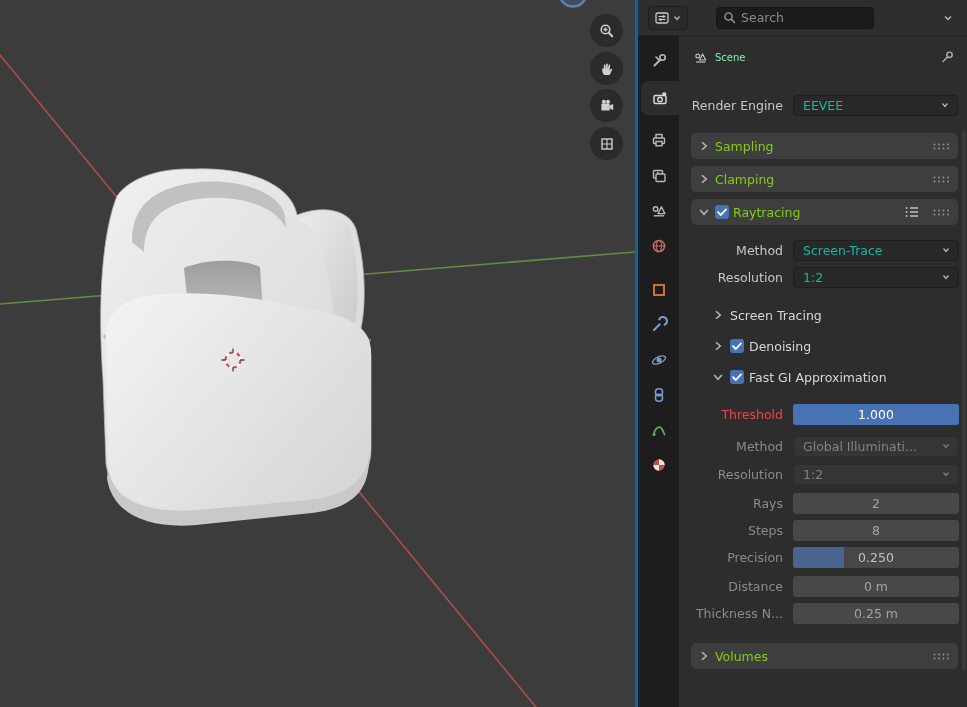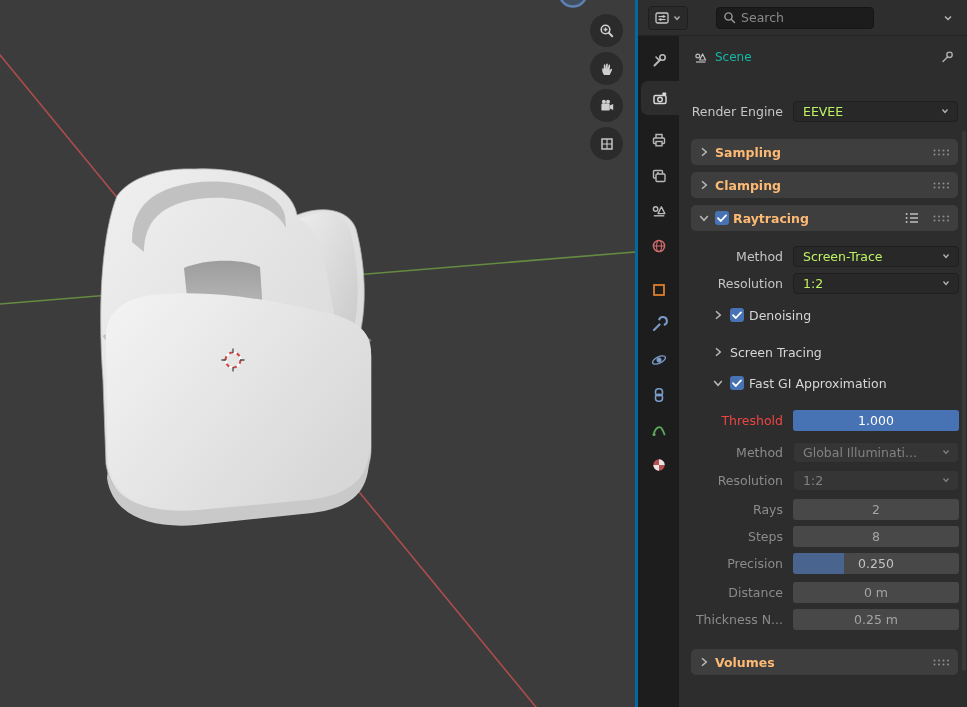--- a/index.html
+++ b/index.html
@@ -55,34 +55,34 @@
   }
   .tab { height:34px; display:flex; align-items:center; justify-content:center; cursor:pointer; }
   .tab.active { background:#2d2d2d; border-radius:7px 0 0 7px; margin-left:3px; }
   .mt8{margin-top:8px}.mt3{margin-top:3px}.mt2{margin-top:2px}.mt1{margin-top:1px}.mt10{margin-top:10px}
 
   
   #props-content {
     position:absolute; left:41px; top:36px; right:0; bottom:0; background:#2d2d2d; overflow:hidden;
   }
   .crumb-row { padding:10px 12px 0 14px; height:32px; display:flex; align-items:center; gap:7px; }
-  .crumb-label { color:#14b8a6; font-size:12px; }
+  .crumb-label { color:#86efac; font-size:10px; }
   .crumb-pin { margin-left:auto; cursor:pointer; display:flex; }
 
   .prow { display:flex; align-items:center; height:26px; padding-right:8px; }
   .prow.wide { padding-right:9px; }
   .plabel { flex:0 0 114px; text-align:right; padding-right:10px; color:#c6c6c6; white-space:nowrap; }
   .plabel.dim { color:#8b8b8b; }
   .plabel.lit { color:#ef4444; }
 
   .dropdown {
     flex:1; height:21px; background:#282828; border:1px solid #1f1f1f; border-radius:4px;
     display:flex; align-items:center; padding:0 7px 0 9px; cursor:pointer; min-width:0;
   }
-  .dropdown .dd-text { flex:1; color:#bef264; overflow:hidden; white-space:nowrap; }
+  .dropdown .dd-text { flex:1; color:#14b8a6; overflow:hidden; white-space:nowrap; }
   .dropdown.disabled { background:#353535; border-color:#2c2c2c; }
   .dropdown.disabled .dd-text { color:#828282; }
 
   .vfield {
     flex:1; height:21px; background:#484848; border-radius:3px;
     display:flex; align-items:center; justify-content:center; color:#a4a4a4; cursor:ew-resize;
   }
   .slider {
     flex:1; height:21px; background:#484848; border-radius:3px; position:relative;
     overflow:hidden; cursor:ew-resize;
@@ -95,28 +95,28 @@
     color:#c2c2c2;
     text-align:right;
   }
   .slider.bright .sval { color:#ffffff; }
 
   .sect {
     margin:7px 9px 0 12px; height:26px; background:#3e3e3e; border-radius:5px;
     display:flex; align-items:center; padding:0 8px 0 6px; gap:4px; cursor:pointer;
   }
   .sect.first { margin-top:15px; }
-  .sect-title { color:#fdba74;font-weight:bold; }
+  .sect-title { color:#84cc16; }
   .flex-sp { flex:1; }
 
   .sub-head { display:flex; align-items:center; gap:5px; height:24px; padding-left:32px; cursor:pointer; }
   .sub-title { color:#d6d6d6; }
   .mtop12{margin-top:12px}.mtop13{margin-top:13px}.mtop7{margin-top:7px}
   .mtop6{margin-top:6px}.mtop2{margin-top:2px}.mtop3{margin-top:3px}.mtop1{margin-top:1px}
-  .mtop14{margin-top:30px}.mtop17{margin-top:17px}
+  .mtop14{margin-top:24px}.mtop17{margin-top:17px}
 
   .cbx {
     width:14px; height:14px; background:#4772b3; border-radius:3px;
     display:inline-flex; align-items:center; justify-content:center; cursor:pointer; flex:0 0 auto;
   }
   .scroll-thumb {
     position:absolute; right:1px; top:95px; width:4px; height:540px;
     background:#4c4c4c; border-radius:2px; opacity:.45;
   }
 </style>
@@ -440,37 +440,37 @@
       <div class="prow mtop1">
         <div class="plabel">Resolution</div>
         <div class="dropdown">
           <span class="dd-text">1:2</span>
           <svg width="10" height="10">
             <path d="M2.5,3.5 L5,6.5 L7.5,3.5" stroke="#b5b5b5" stroke-width="1.3" fill="none"></path>
           </svg>
         </div>
       </div>
 
+      <div class="sub-head mtop13">
+        <svg width="14" height="14">
+          <path d="M5,3.2 L9.3,7 L5,10.8" stroke="#b9b9b9" stroke-width="1.5" fill="none"></path>
+        </svg>
+        <span class="sub-title">Screen Tracing</span>
+      </div>
+
       <div class="sub-head mtop7">
         <svg width="14" height="14">
           <path d="M5,3.2 L9.3,7 L5,10.8" stroke="#b9b9b9" stroke-width="1.5" fill="none"></path>
         </svg>
         <span class="cbx">
           <svg width="14" height="14">
             <path d="M3,7.2 L5.8,10 L11,4.4" stroke="#ffffff" stroke-width="1.8" fill="none" stroke-linecap="round" stroke-linejoin="round"></path>
           </svg>
         </span>
         <span class="sub-title">Denoising</span>
-      </div>
-
-      <div class="sub-head mtop13">
-        <svg width="14" height="14">
-          <path d="M5,3.2 L9.3,7 L5,10.8" stroke="#b9b9b9" stroke-width="1.5" fill="none"></path>
-        </svg>
-        <span class="sub-title">Screen Tracing</span>
       </div>
 
       <div class="sub-head mtop7">
         <svg width="14" height="14">
           <path d="M3.2,5 L7,9.3 L10.8,5" stroke="#b9b9b9" stroke-width="1.5" fill="none"></path>
         </svg>
         <span class="cbx">
           <svg width="14" height="14">
             <path d="M3,7.2 L5.8,10 L11,4.4" stroke="#ffffff" stroke-width="1.8" fill="none" stroke-linecap="round" stroke-linejoin="round"></path>
           </svg>

